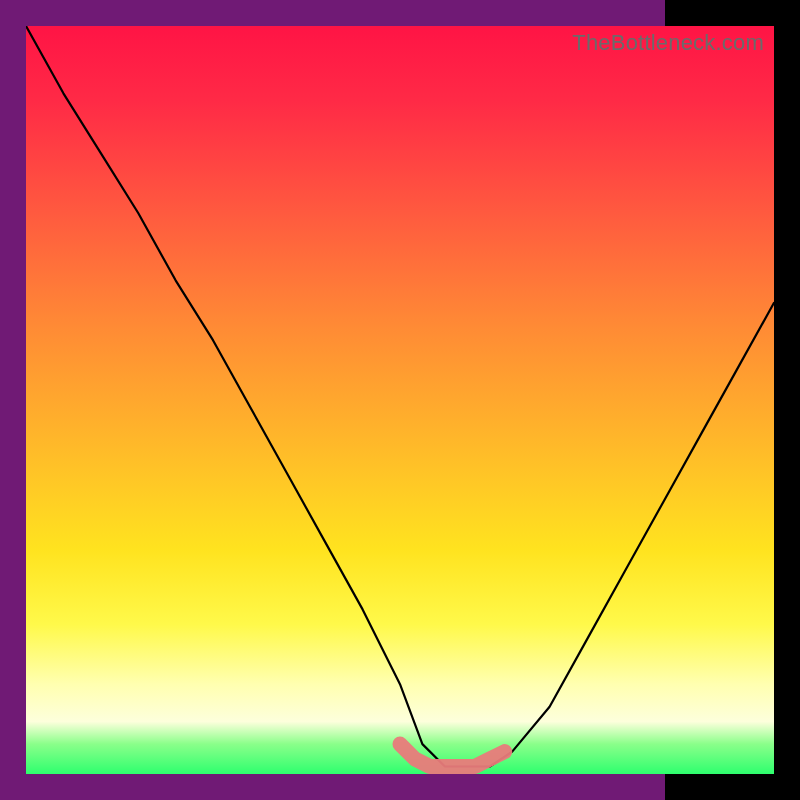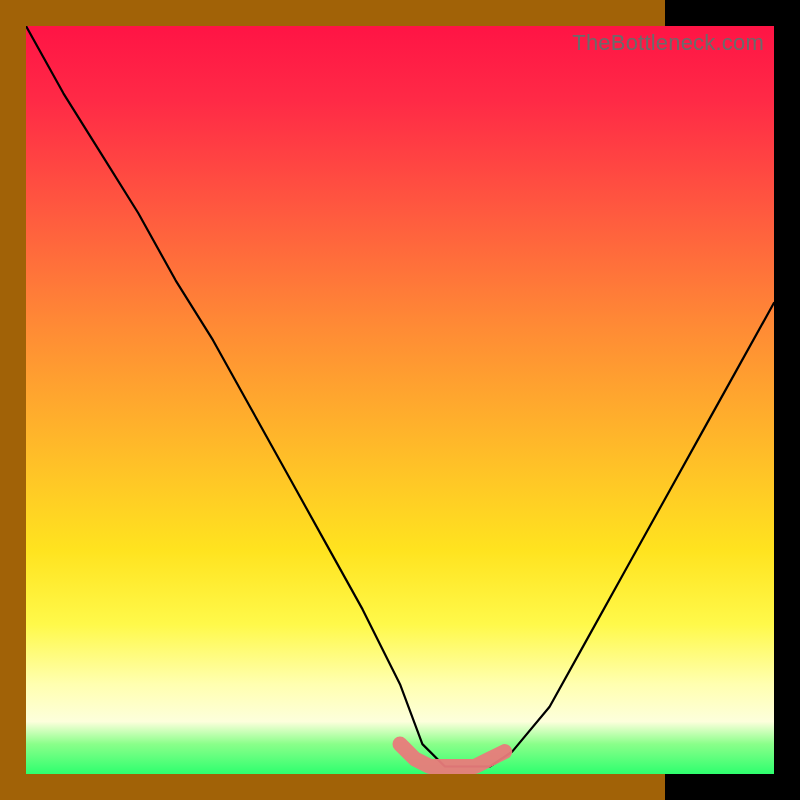--- a/index.html
+++ b/index.html
@@ -8,21 +8,21 @@
     width: 800px;
     height: 800px;
     background: #000;
     overflow: hidden;
     font-family: Arial, Helvetica, sans-serif;
   }
   .frame {
     position: relative;
     width: 665px;
     height: 800px;
-    background: #a16207;
+    background: #701a75;
   }
   .plot {
     position: absolute;
     left: 26px;
     top: 26px;
     width: 748px;
     height: 748px;
     
     background: linear-gradient(
       to bottom,

